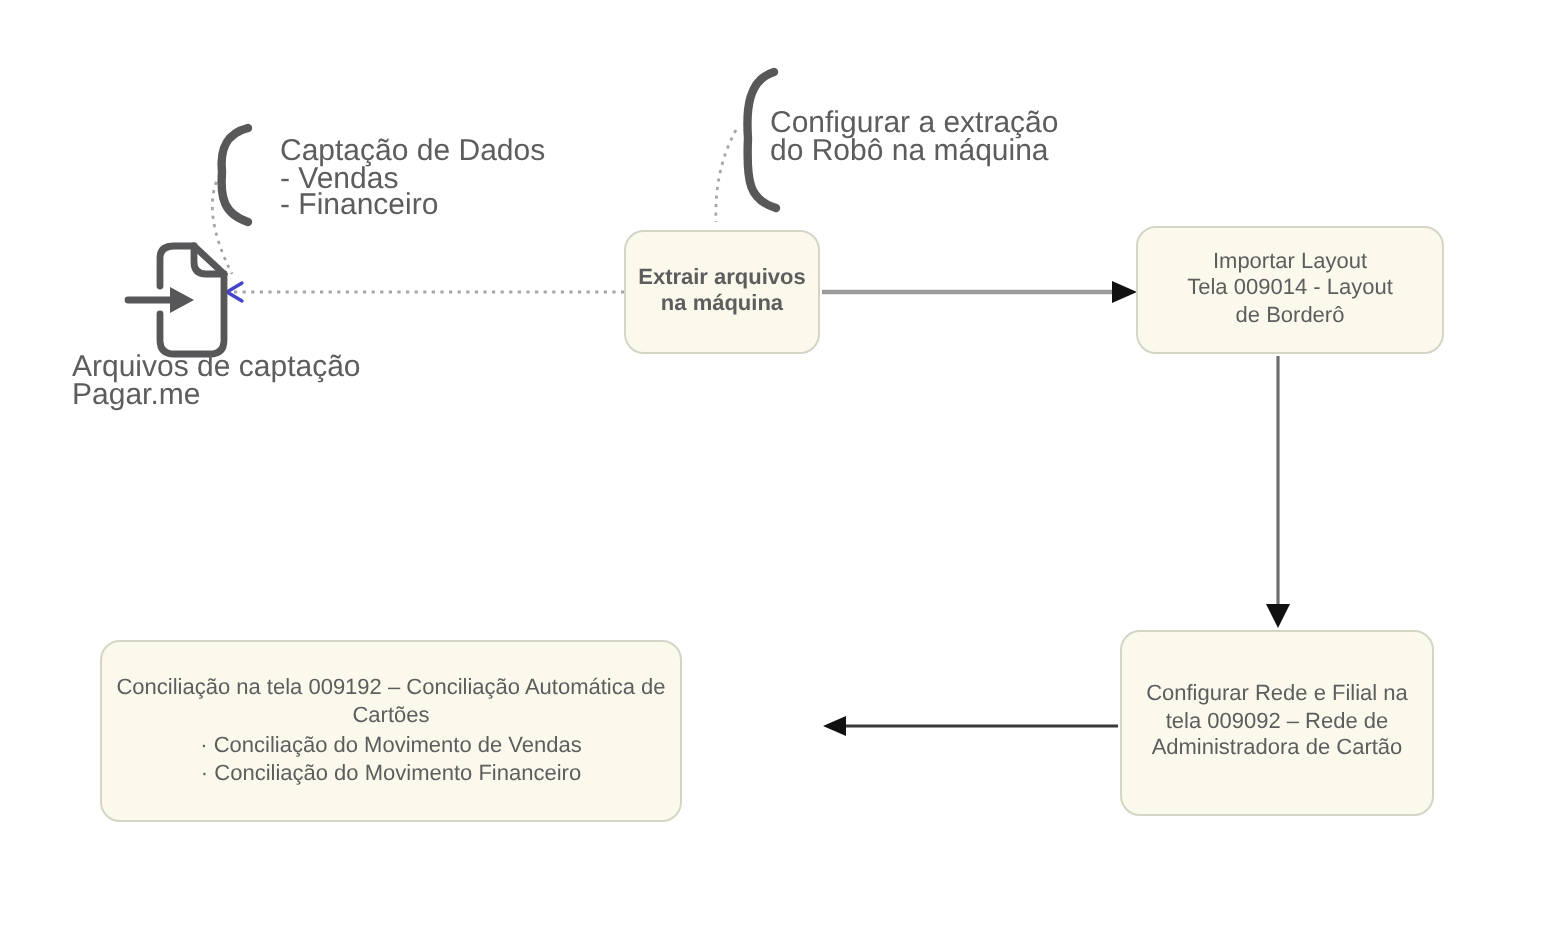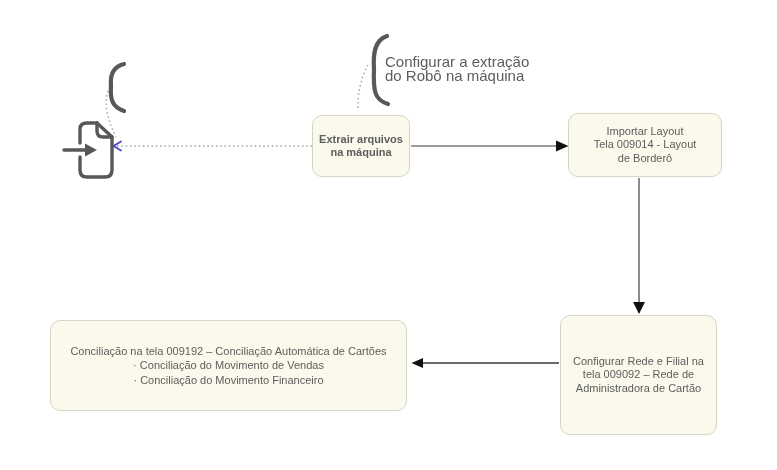--- a/index.html
+++ b/index.html
@@ -9,22 +9,22 @@
   }
   .overlay{position:absolute;left:0;top:0;width:777px;height:470px;pointer-events:none;}
   .node{
     position:absolute;background:#faf9ec;border:1px solid #d5d5c6;border-radius:10px;
     display:flex;align-items:center;justify-content:center;text-align:center;
     color:#5d5d5d;font-size:11px;line-height:13.5px;white-space:pre-line;
     box-sizing:border-box;padding:2px;
   }
   #node-extract{left:312px;top:115px;width:98px;height:62px;font-weight:bold;}
   #node-import{left:568px;top:113px;width:154px;height:64px;}
-  #node-network{left:560px;top:315px;width:157px;height:120px;}
-  #node-reconcile{left:50px;top:320px;width:357px;height:91px;line-height:14.5px;}
+  #node-network{left:560px;top:315px;width:157px;height:93px;}
+  #node-reconcile{left:50px;top:320px;width:291px;height:91px;line-height:14.5px;}
   .label{
     position:absolute;color:#5d5d5d;font-size:15px;line-height:13.5px;white-space:pre-line;
   }
   #label-capture{left:140px;top:69px;}
   #label-robot{left:385px;top:55px;}
   #label-files{left:36px;top:177px;}
 </style>
 </head>
 <body>
 
@@ -83,16 +83,21 @@
   <div class="node" id="node-import">Importar Layout
 Tela 009014 - Layout
 de Borderô</div>
   <div class="node" id="node-network">Configurar Rede e Filial na
 tela 009092 – Rede de
 Administradora de Cartão</div>
   <div class="node" id="node-reconcile">Conciliação na tela 009192 – Conciliação Automática de Cartões
 · Conciliação do Movimento de Vendas
 · Conciliação do Movimento Financeiro</div>
 
+  <div class="label" id="label-capture">Captação de Dados
+- Vendas
+- Financeiro</div>
   <div class="label" id="label-robot">Configurar a extração
 do Robô na máquina</div>
+  <div class="label" id="label-files">Arquivos de captação
+Pagar.me</div>
 
 </div>
 
 </body></html>

